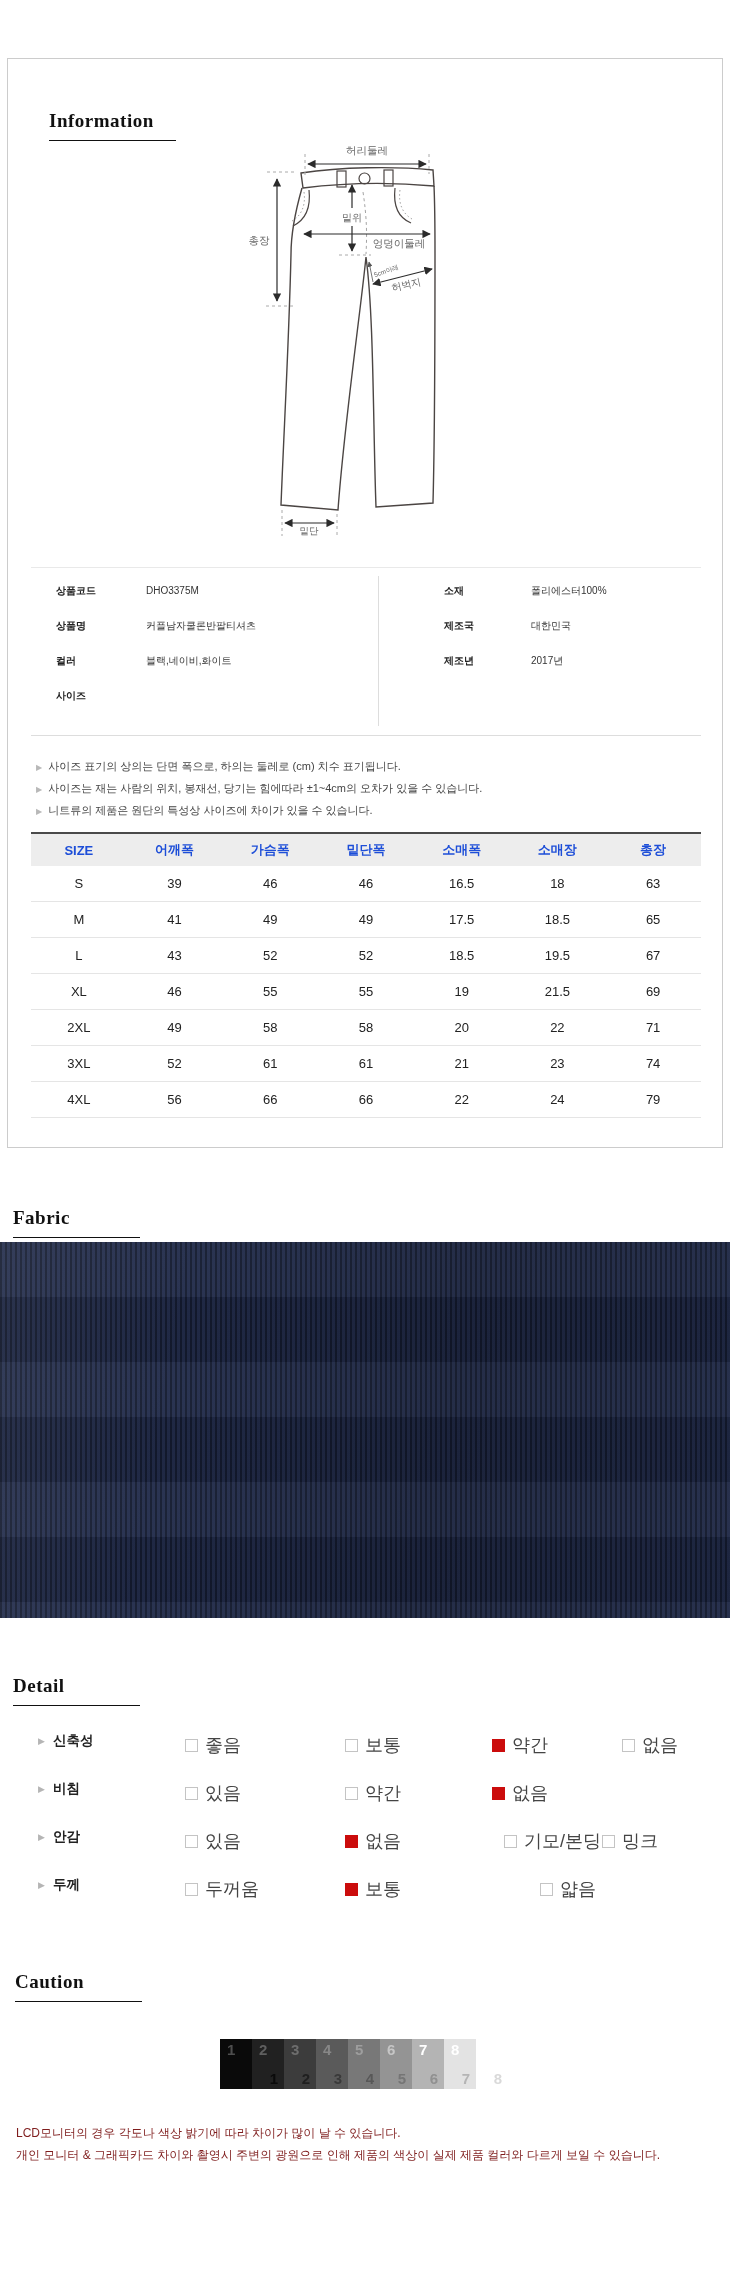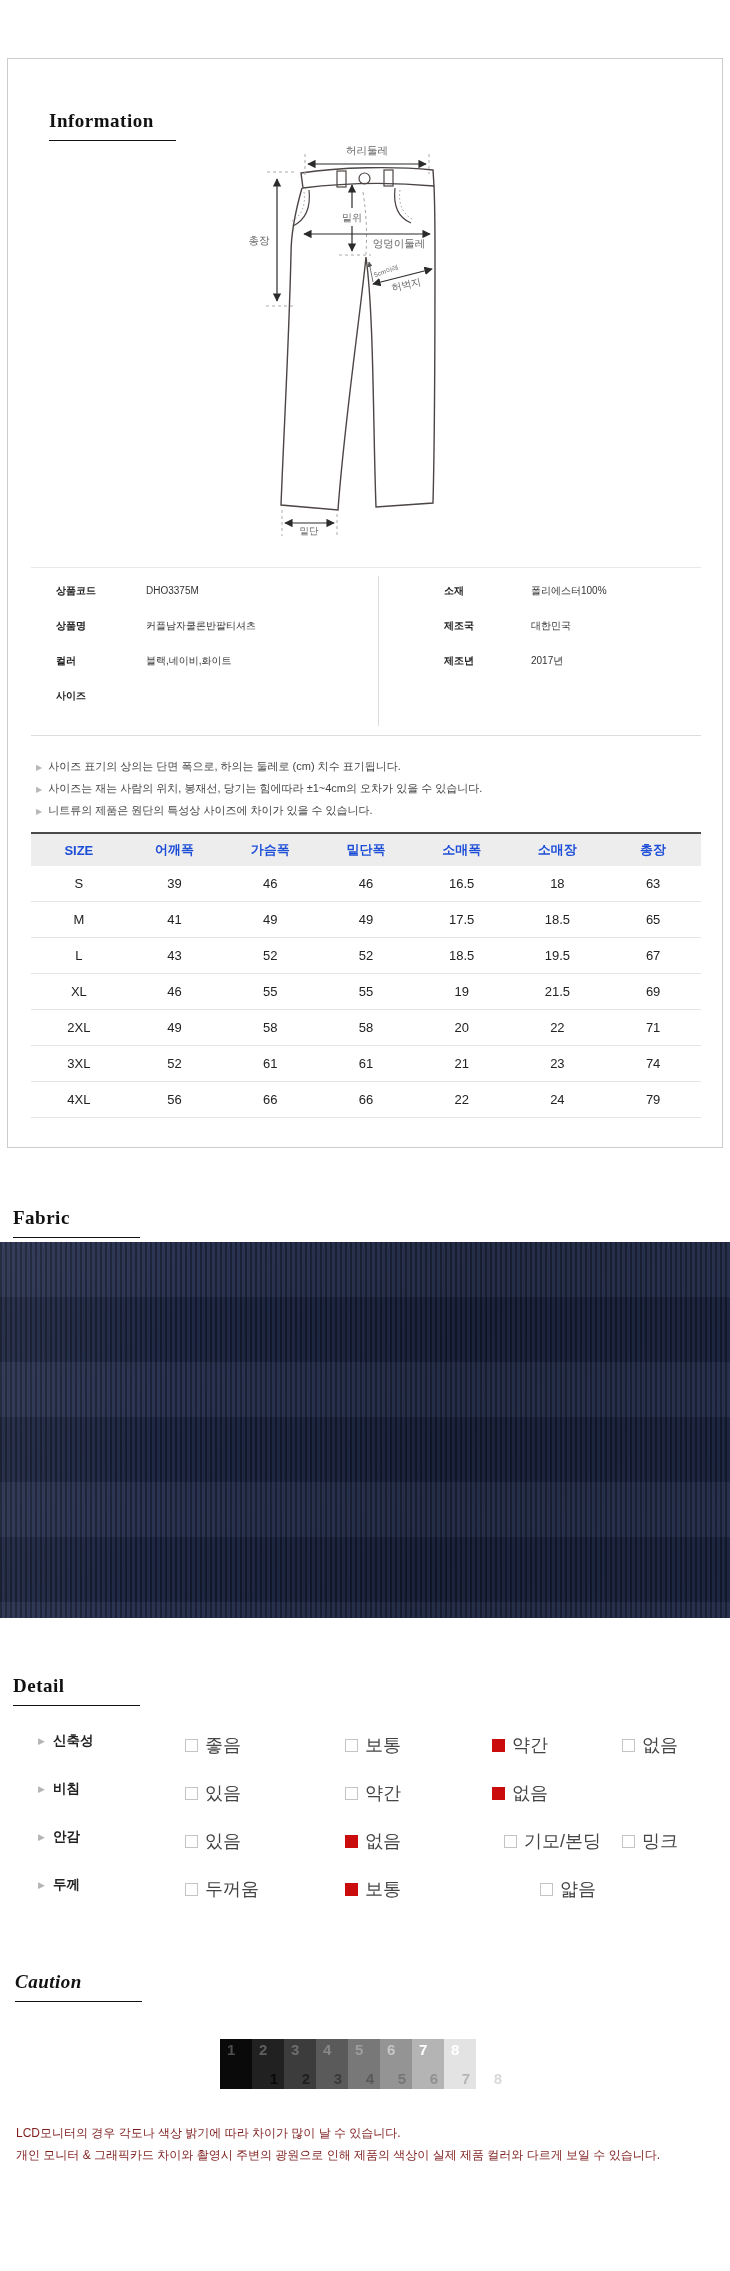--- a/index.html
+++ b/index.html
@@ -54,21 +54,21 @@
   #detail-h{left:13px;top:1659px;}
   #detail-rows{position:absolute;left:0;top:1720px;width:730px;}
   .drow{position:relative;height:48px;}
   .dtri{position:absolute;left:38px;top:16px;color:#b5b5b5;font-size:9px;}
   .dlabel{position:absolute;left:53px;top:12px;font-size:13.5px;font-weight:bold;color:#222;}
   .dopt{position:absolute;top:13px;display:flex;align-items:center;font-size:18px;color:#444;}
   .dbox{width:13px;height:13px;border:1px solid #c4c4c4;background:#fff;margin-right:7px;flex:none;box-sizing:border-box;}
   .dbox.checked{border:none;background:#cb0c0c;}
 
   
-  #caution-h{left:15px;top:1955px;font-style:italic;}
+  #caution-h{left:15px;top:1955px;}
   #grayscale{position:absolute;left:220px;top:2039px;display:flex;}
   .gcell{position:relative;width:32px;height:50px;}
   .gtop{position:absolute;left:7px;top:2px;font-size:15px;font-weight:bold;}
   .gbot{position:absolute;right:6px;bottom:2px;font-size:15px;font-weight:bold;}
   #caution-lines{position:absolute;left:16px;top:2122px;width:730px;text-align:left;
                  font-size:12px;line-height:22px;color:#7f1d1d;}
 
   
   .svg-label{font-family:"Liberation Sans","DejaVu Sans",sans-serif;fill:#666;}
 </style>
@@ -318,21 +318,21 @@
             <span>있음</span>
           </span>
           <span class="dopt" style="left: 345px;">
             <span class="dbox checked" style="background: rgb(203, 12, 12);"></span>
             <span>없음</span>
           </span>
           <span class="dopt" style="left: 504px;">
             <span class="dbox"></span>
             <span>기모/본딩</span>
           </span>
-          <span class="dopt" style="left: 622px;">
+          <span class="dopt" style="left: 602px;">
             <span class="dbox"></span>
             <span>밍크</span>
           </span>
         </div>
         <div class="drow">
           <span class="dtri">▶</span>
           <span class="dlabel">두께</span>
           <span class="dopt" style="left: 185px;">
             <span class="dbox"></span>
             <span>두꺼움</span>

